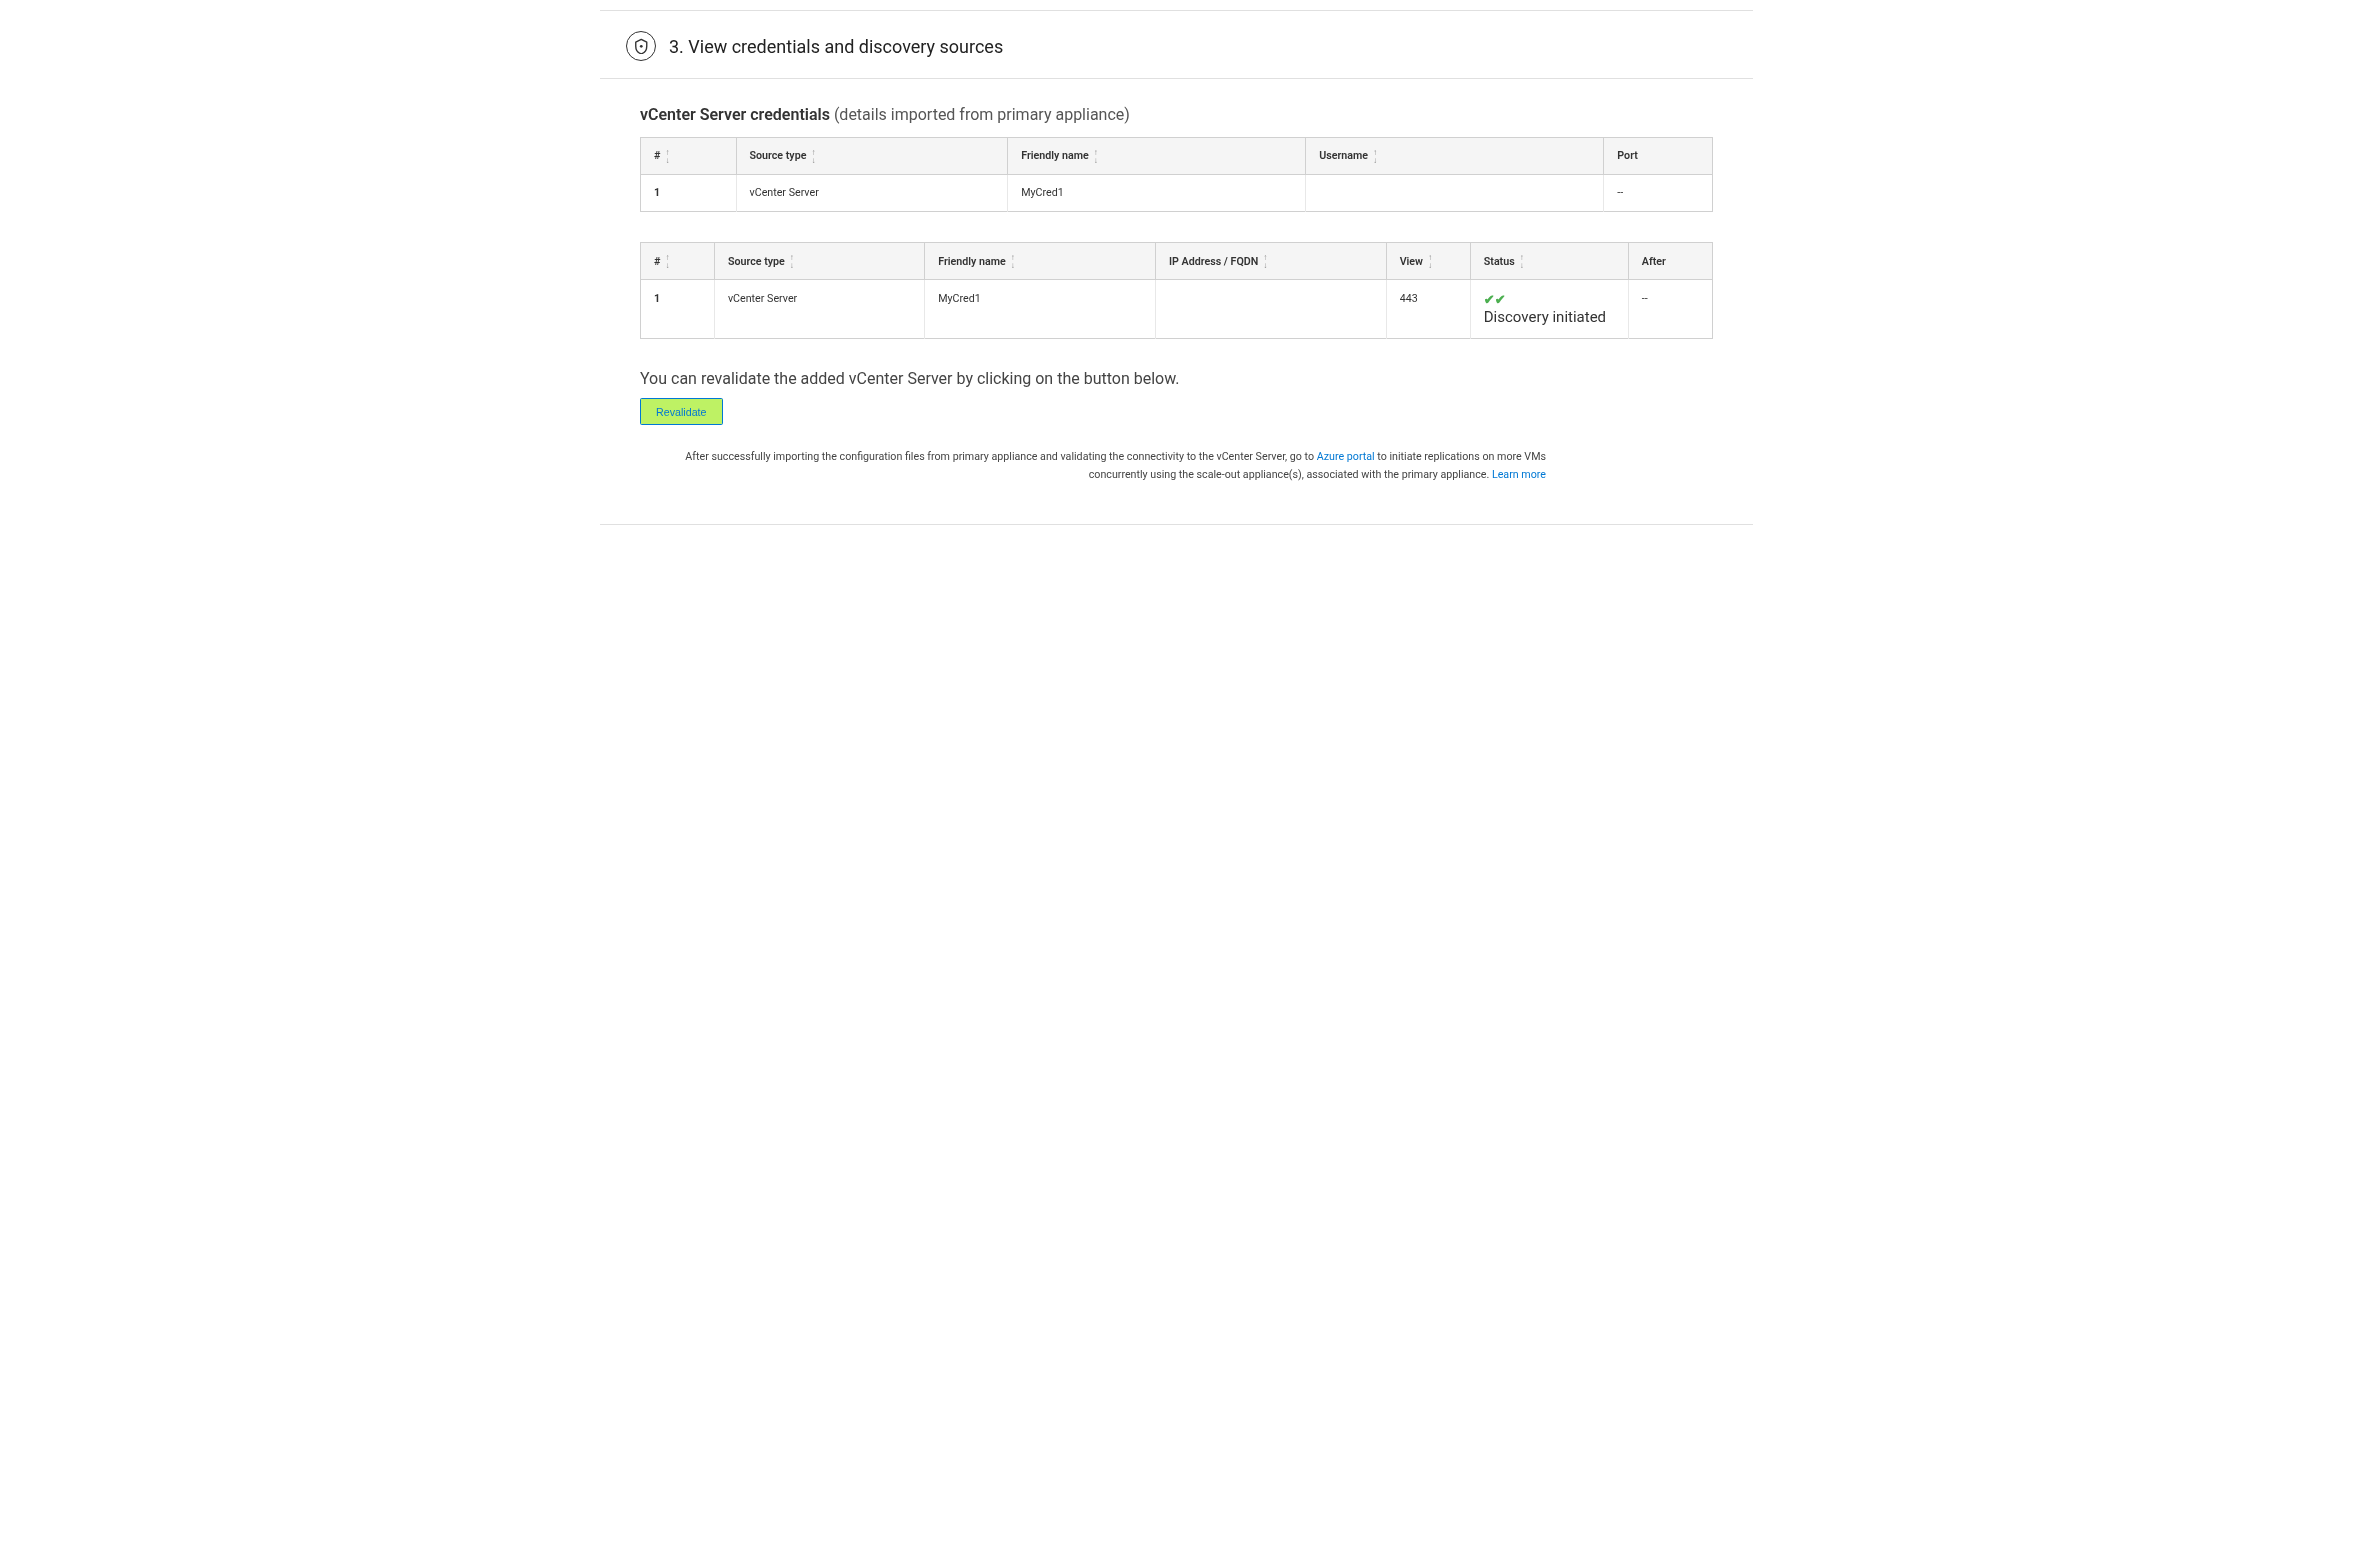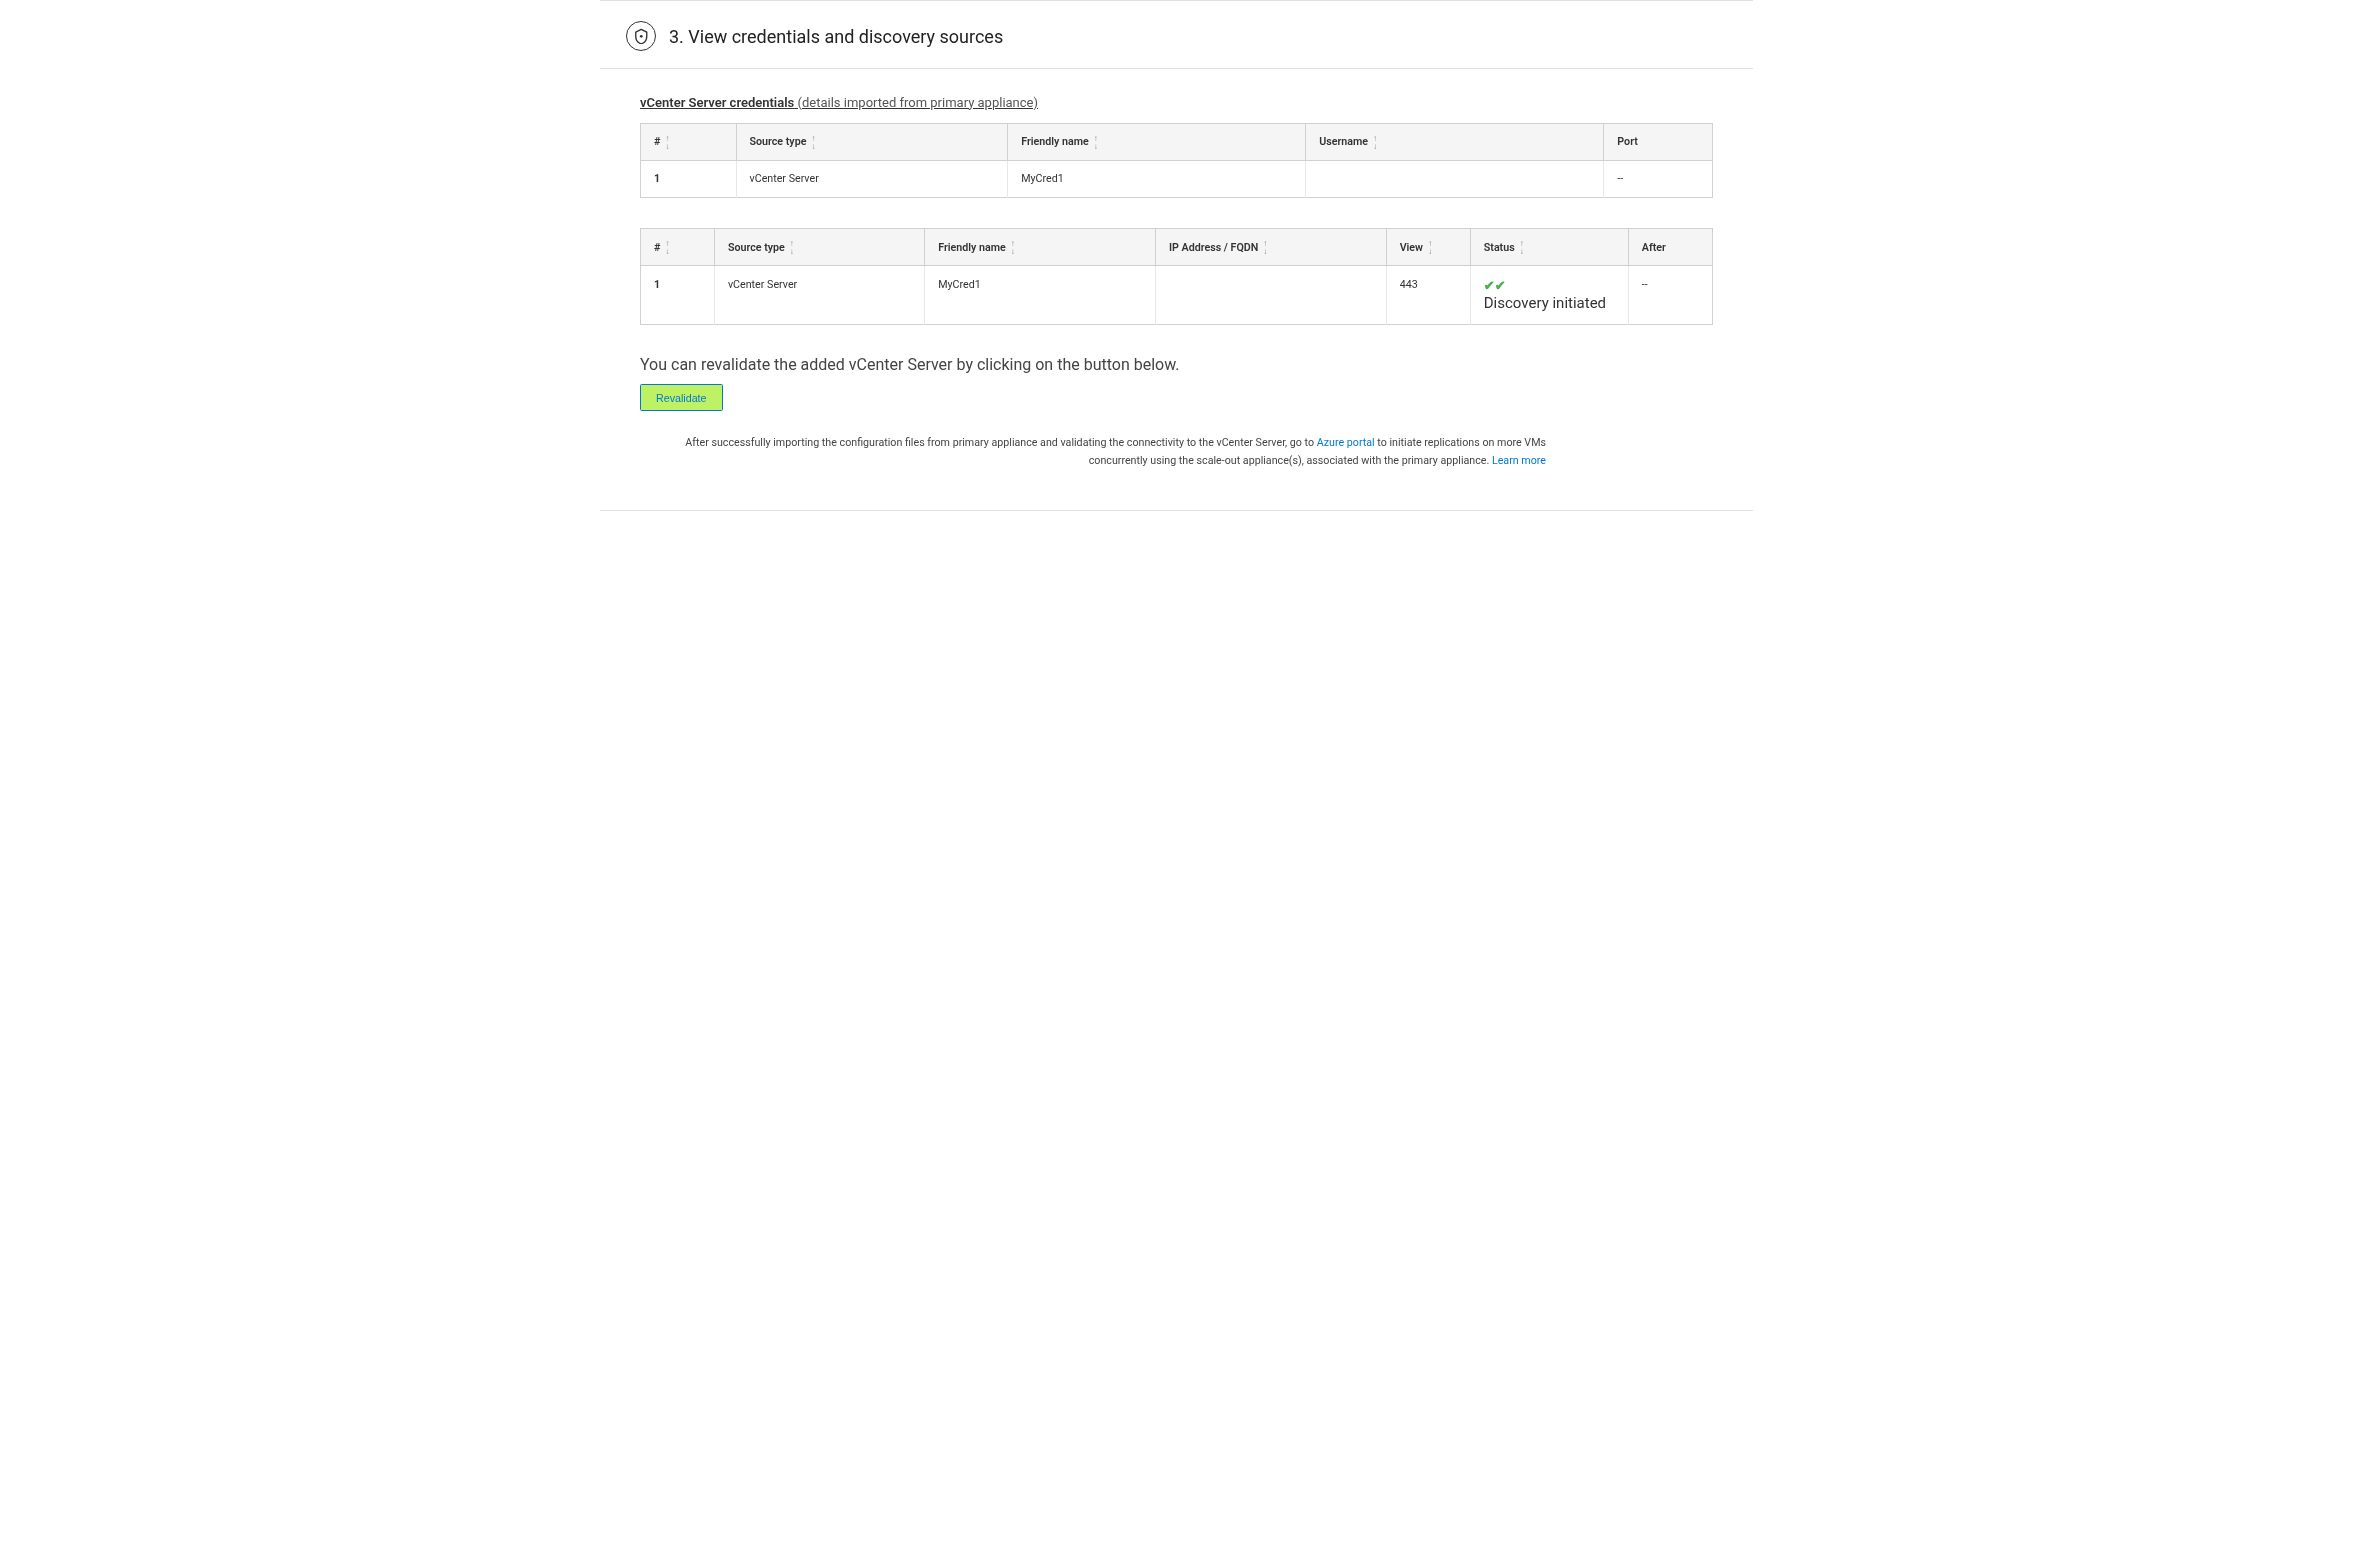--- a/index.html
+++ b/index.html
@@ -10,21 +10,21 @@
 
     body {
       font-family: -apple-system, BlinkMacSystemFont, 'Segoe UI', Roboto, sans-serif;
       font-size: 11.5px;
       color: #333;
       background: #fff;
     }
 
     .page-wrapper {
       max-width: 1153px;
-      margin: 0 auto;
+      margin: 10px auto;
       padding: 0;
     }
 
     .top-divider {
       border: none;
       border-top: 0.8px solid #e0e0e0;
       margin: 0;
     }
 
     .header-section {
@@ -59,23 +59,22 @@
 
     .main-content {
       padding: 26px 40px 40px 40px;
     }
 
     .section-block {
       margin-bottom: 30px;
     }
 
     .section-label {
-      font-size: 13px;
+      font-size: 16px;
       margin-bottom: 13px;
-      text-decoration: underline;
     }
 
     .section-label strong {
       font-weight: 600;
     }
 
     .section-label .subtitle {
       font-weight: 400;
       color: #555;
     }

